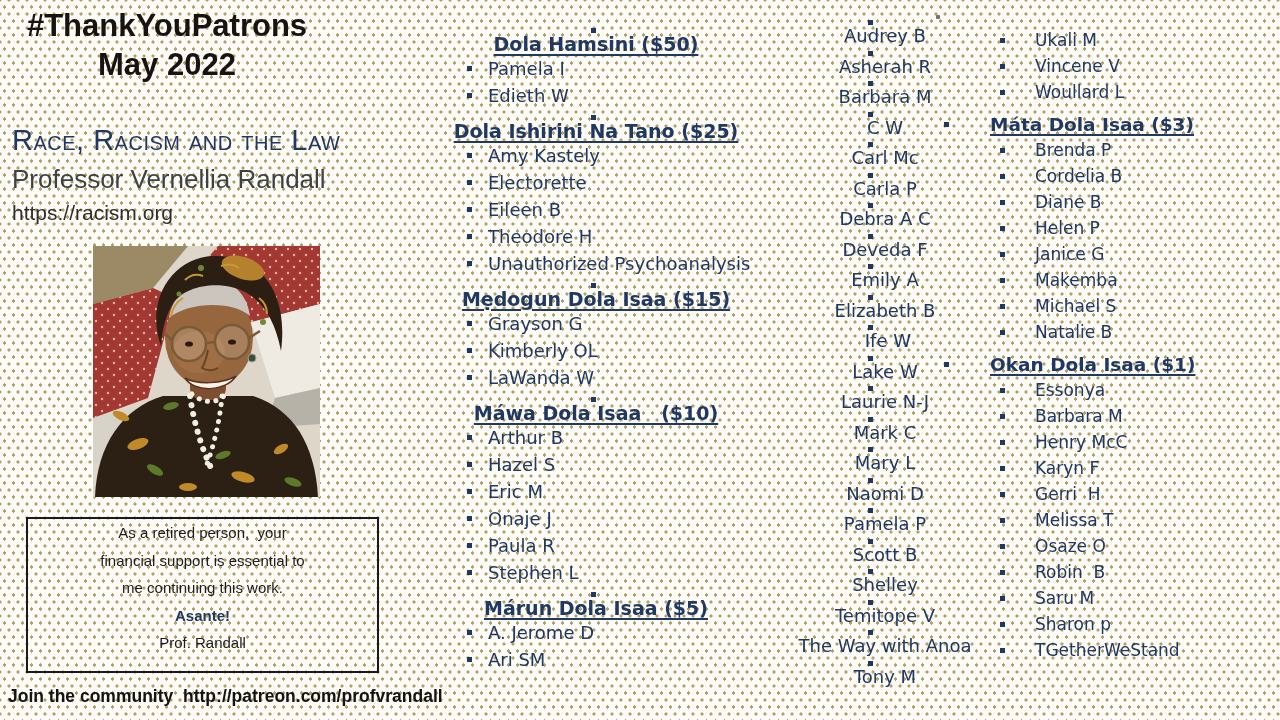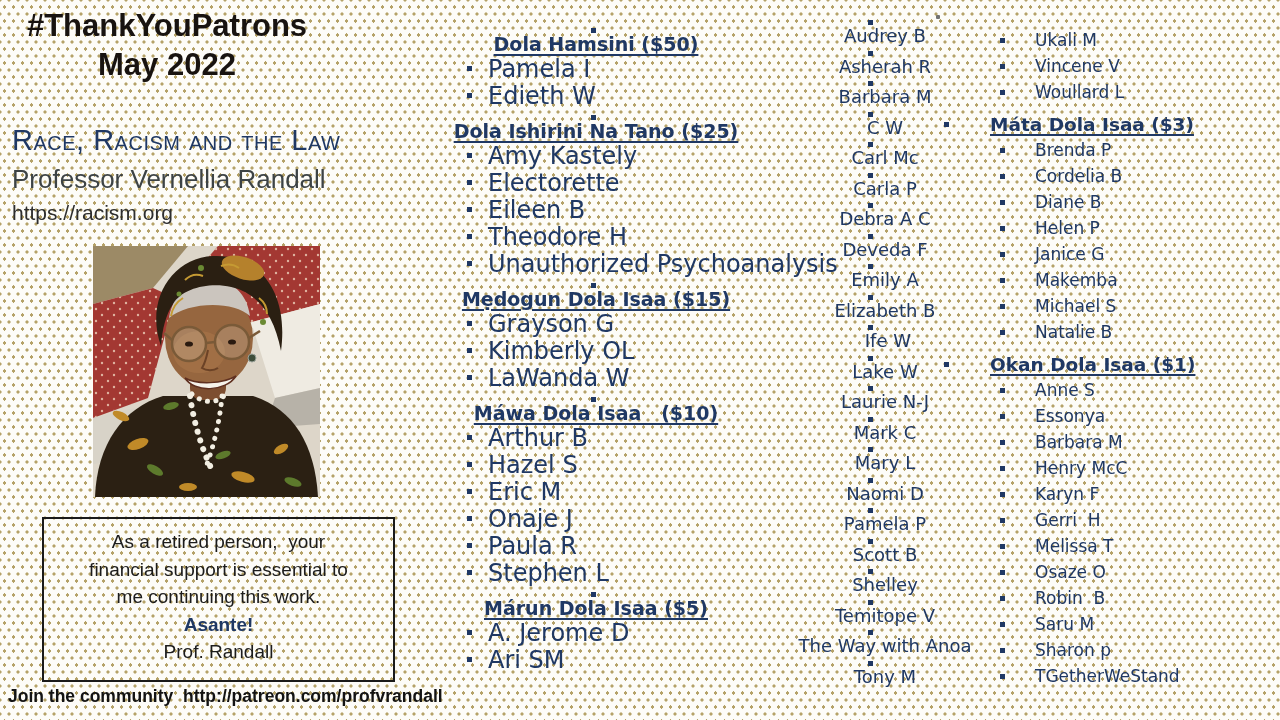--- a/index.html
+++ b/index.html
@@ -22,23 +22,23 @@
   }
   .site-title{
     position:absolute;left:12px;top:124px;
     font-variant:small-caps;font-size:29px;color:#1f3864;letter-spacing:0.5px;
   }
   .professor{position:absolute;left:12px;top:164px;font-size:26px;color:#3d4345;}
   .url{position:absolute;left:12px;top:201px;font-size:21px;color:#2e2e2e;}
   .photo{position:absolute;left:93px;top:246px;width:227px;height:251px;}
   .photo svg{display:block;width:100%;height:100%;}
   .note-box{
-    position:absolute;left:42px;top:517px;width:349px;height:152px;
+    position:absolute;left:26px;top:517px;width:349px;height:152px;
     border:2px solid #1a1a1a;text-align:center;
-    font-size:19px;line-height:27.5px;color:#1c1c1c;padding-top:9px;
+    font-size:15px;line-height:27.5px;color:#1c1c1c;
   }
   .note-highlight{font-weight:700;color:#1f3864;}
   .footer-line{
     position:absolute;left:8px;top:686px;
     font-size:17.5px;font-weight:700;color:#131313;
   }
   .stray-mark{
     position:absolute;left:936px;top:15px;width:4px;height:4px;
     background:#5a5a5a;border-radius:1px;opacity:.85;
   }
@@ -48,21 +48,21 @@
   #col3{left:770px;top:20px;width:230px;}
   #col4{left:940px;top:27px;width:262px;}
   .prow{display:flex;align-items:center;}
   .sq{flex:0 0 auto;width:5px;height:5px;background:#1f3864;}
   .lbl{white-space:pre;}
   
   #col2 .prow{height:27px;}
   #col2 .hdr{margin-top:6px;font-size:19px;font-weight:700;flex-direction:column;}
   #col2 .hdr .sq{margin-left:7px;margin-right:13px;}
   #col2 .hdr .lbl{text-decoration:underline;text-decoration-thickness:2px;text-underline-offset:3px;}
-  #col2 .mem{font-size:24px;}
+  #col2 .mem{font-size:18px;}
   #col2 .mem .sq{margin-left:55px;margin-right:16px;}
   
   #col3 .prow{height:30.5px;font-size:18px;flex-direction:column;}
   #col3 .sq{margin-left:2px;margin-right:31px;}
   
   #col4 .prow{height:26px;}
   #col4 .hdr{margin-top:6px;font-size:18.5px;font-weight:700;gap:12px;}
   #col4 .hdr .sq{margin-left:4px;margin-right:29px;}
   #col4 .hdr .lbl{text-decoration:underline;text-decoration-thickness:2px;text-underline-offset:3px;}
   #col4 .mem{font-size:17px;}
@@ -400,24 +400,20 @@
       <div class="prow mem">
         <span class="sq"></span>
         <span class="lbl">Natalie B</span>
       </div>
       <div class="prow hdr">
         <span class="sq"></span>
         <span class="lbl">Okan Dola Isaa ($1)</span>
       </div>
       <div class="prow mem">
         <span class="sq"></span>
-        <span class="lbl">Anne S</span>
-      </div>
-      <div class="prow mem">
-        <span class="sq"></span>
         <span class="lbl">Essonya</span>
       </div>
       <div class="prow mem">
         <span class="sq"></span>
         <span class="lbl">Barbara M</span>
       </div>
       <div class="prow mem">
         <span class="sq"></span>
         <span class="lbl">Henry McC</span>
       </div>

